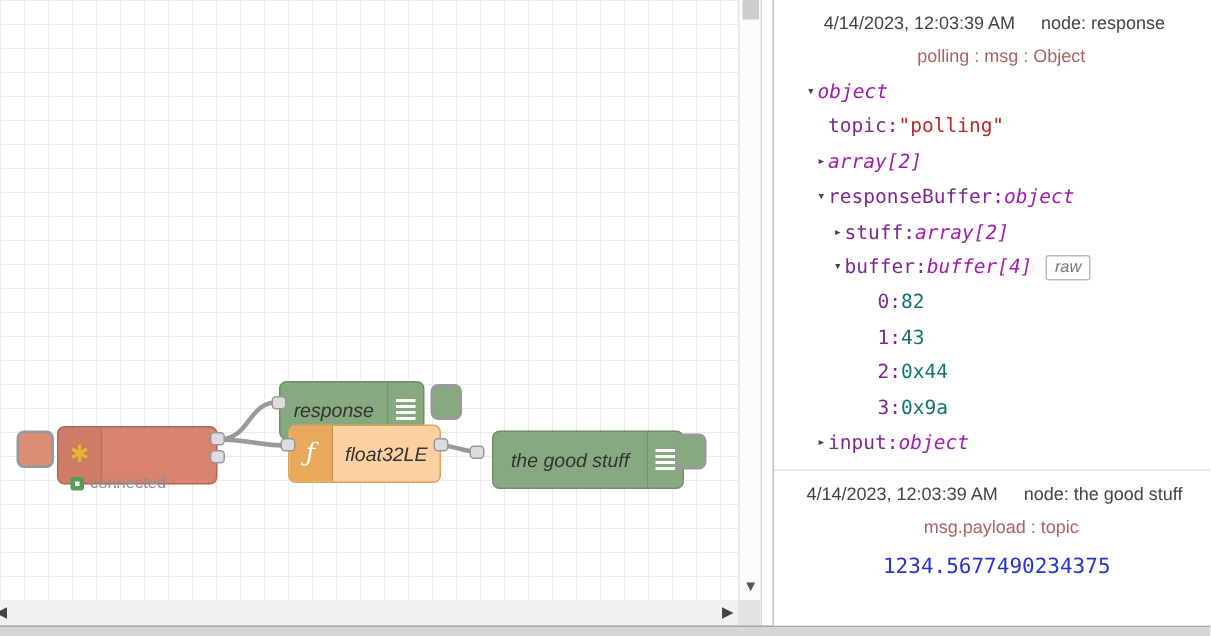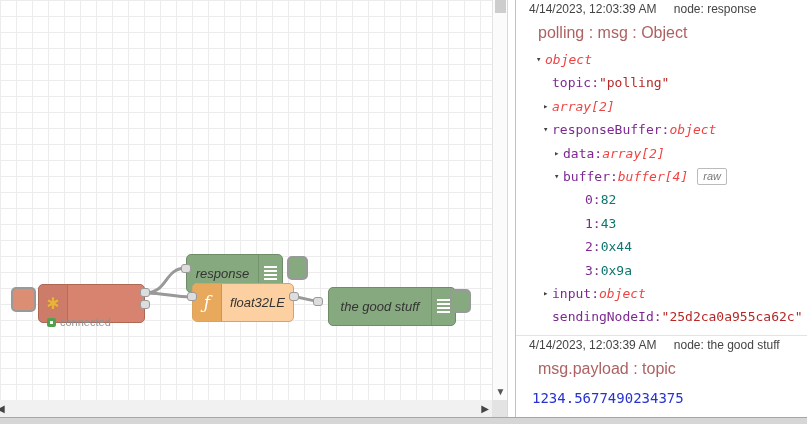--- a/index.html
+++ b/index.html
@@ -46,34 +46,34 @@
   #hscroll .arrow-r { position:absolute; right:3px; top:2px; font-size:10px; color:#444; line-height:13px; }
   #hscroll .arrow-l { position:absolute; left:-3px; top:2px; font-size:10px; color:#444; line-height:13px; }
   #corner { position:absolute; left:492px; top:400px; width:15px; height:17px; background:#e3e3e3; }
   #splitter { position:absolute; left:507px; top:0; width:9px; height:417px; background:#fff;
     border-left:1px solid #d9d9d9; border-right:1px solid #c2c2c2; }
   #bottombar { position:absolute; left:0; top:417px; width:807px; height:7px; background:#d6d6d6;
     border-top:1px solid #a6a6a6; }
 
   
   #sidebar { position:absolute; left:516px; top:0; width:291px; height:417px; background:#fff; overflow:hidden; }
-  .dbg-msg { padding:2px 10px 6px 13px; }
+  .dbg-msg { padding:8px 10px 6px 13px;text-align:center; }
   .dbg-msg + .dbg-msg { border-top:1px solid #e3e3e3; }
   .dbg-meta { font-size:12px; color:#444; margin-bottom:8px; white-space:nowrap; }
   .dbg-meta .node-name { margin-left:14px; }
-  .dbg-path { font-size:16px; color:#ad6262; margin-bottom:6px; white-space:nowrap;margin-left:9px; }
+  .dbg-path { font-size:12px; color:#ad6262; margin-bottom:6px; white-space:nowrap;margin-left:9px; }
   .dbg-tree { font-family:"DejaVu Sans Mono", monospace; font-size:13px; color:#444; }
   .t-row { height:23.4px; line-height:23.4px; white-space:nowrap; display:flex; align-items:center; }
   .lvl0 { padding-left:7px; } .lvl1 { padding-left:14px; }
   .lvl2 { padding-left:25px; } .lvl3 { padding-left:47px; }
   .twisty { display:inline-block; width:9px; font-size:9px; color:#444; flex:none; }
   .seg-key { color:#7d2892; }
   .seg-string { color:#b72828; }
   .seg-number { color:#0f766e; }
-  .seg-type { color:#ef4444; font-style:italic; }
+  .seg-type { color:#a21caf; font-style:italic; }
   .raw-btn { display:inline-block; margin-left:9px; padding:0 5px; border:1px solid #bbb; border-radius:2px;
     font-size:11px; line-height:15px; font-style:italic; color:#777; background:#fff;
     font-family:"Liberation Sans", sans-serif; }
   .dbg-value { font-family:"DejaVu Sans Mono", monospace; font-size:14px; color:#2733d0; padding:6px 0 0 3px; }
 </style>
 </head>
 <body>
 
 <div id="app">
 
@@ -160,21 +160,21 @@
             <span class="twisty">▸</span>
             <span class="seg-type">array[2]</span>
           </div>
           <div class="t-row lvl1">
             <span class="twisty">▾</span>
             <span class="seg-key">responseBuffer: </span>
             <span class="seg-type">object</span>
           </div>
           <div class="t-row lvl2">
             <span class="twisty">▸</span>
-            <span class="seg-key">data: </span>
+            <span class="seg-key">stuff: </span>
             <span class="seg-type">array[2]</span>
           </div>
           <div class="t-row lvl2">
             <span class="twisty">▾</span>
             <span class="seg-key">buffer: </span>
             <span class="seg-type">buffer[4]</span>
             <span class="raw-btn">raw</span>
           </div>
           <div class="t-row lvl3">
             <span class="twisty"></span>
@@ -193,25 +193,20 @@
           </div>
           <div class="t-row lvl3">
             <span class="twisty"></span>
             <span class="seg-key">3: </span>
             <span class="seg-number">0x9a</span>
           </div>
           <div class="t-row lvl1">
             <span class="twisty">▸</span>
             <span class="seg-key">input: </span>
             <span class="seg-type">object</span>
-          </div>
-          <div class="t-row lvl1">
-            <span class="twisty"></span>
-            <span class="seg-key">sendingNodeId: </span>
-            <span class="seg-string">"25d2ca0a955ca62c"</span>
           </div>
         </div>
     </div>
 
     <div class="dbg-msg">
       <div class="dbg-meta">
         <span>4/14/2023, 12:03:39 AM</span>
         <span class="node-name">node: the good stuff</span>
       </div>
       <div class="dbg-path">msg.payload : topic</div>

